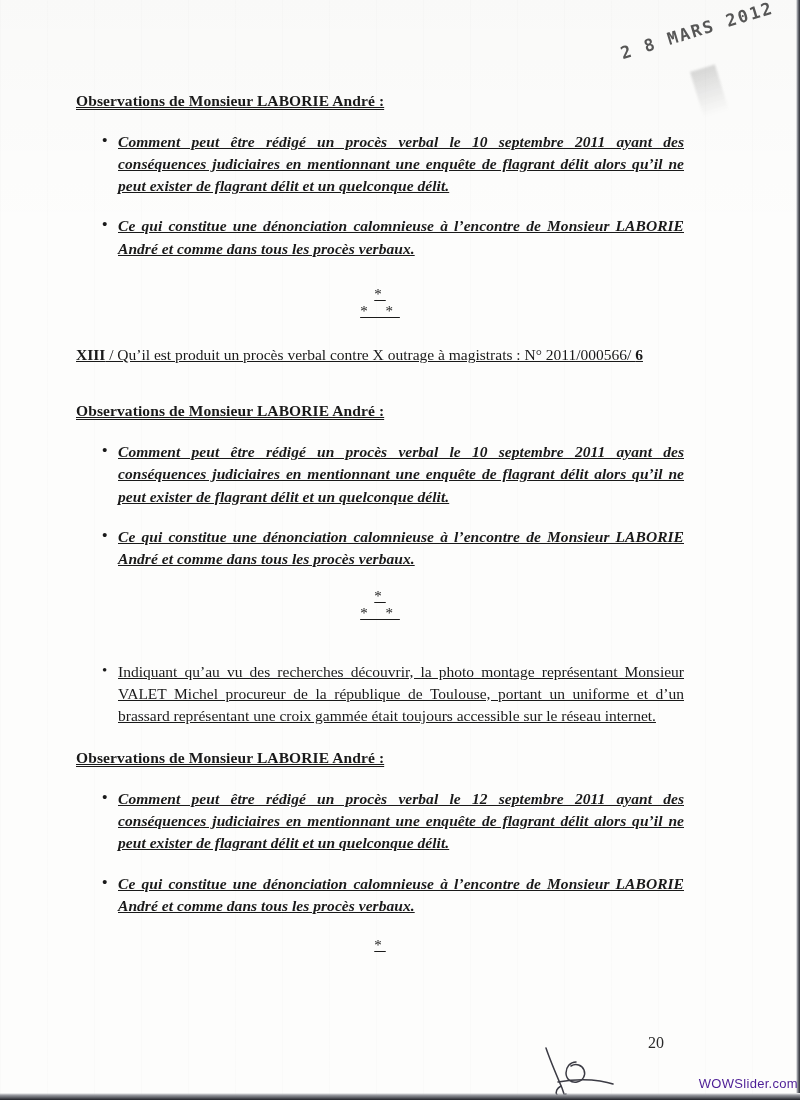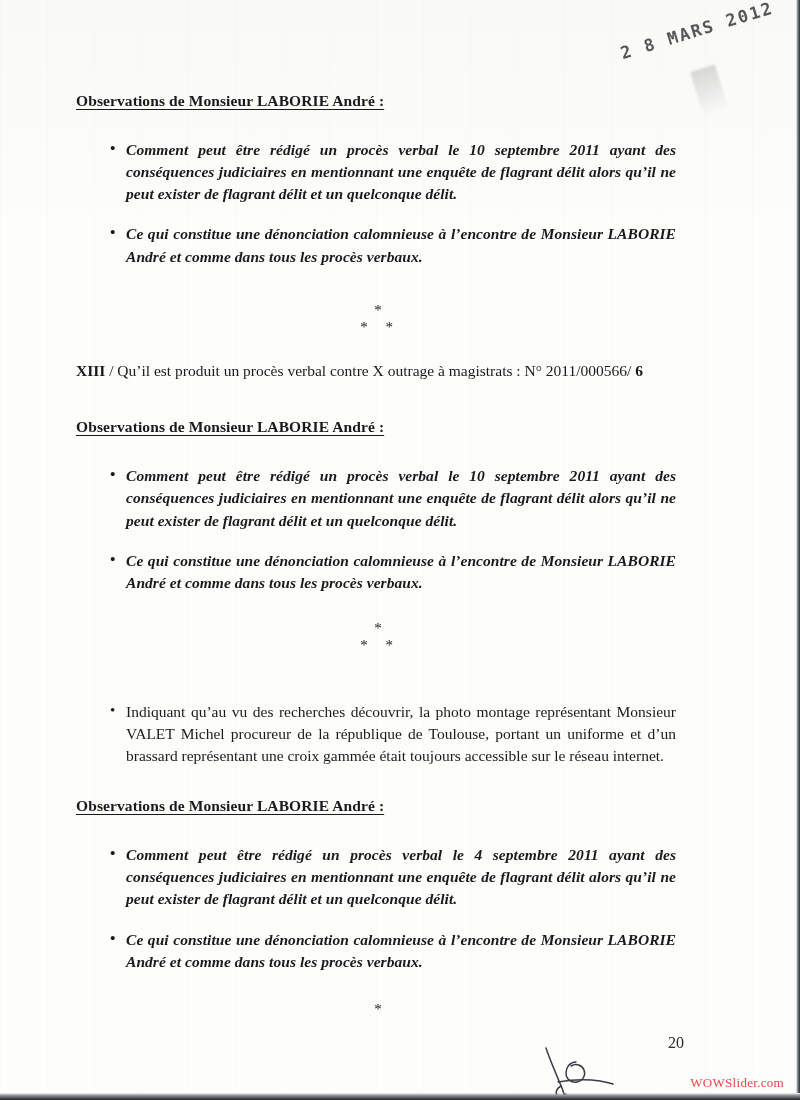--- a/index.html
+++ b/index.html
@@ -49,20 +49,21 @@
     width: 800px;
     height: 7px;
     background: linear-gradient(180deg, rgba(255,255,255,0) 0%, #9a9ca2 30%, #1f2127 100%);
   }
 
   .content {
     position: absolute;
     left: 76px;
     top: 0;
     width: 608px;
+    text-decoration: underline;
   }
 
   .heading {
     font-weight: bold;
     font-size: 15.5px;
     text-decoration: underline;
     text-underline-offset: 3px;
     letter-spacing: 0.1px;
     white-space: nowrap;
   }
@@ -70,21 +71,21 @@
   .numbered {
     font-size: 15.5px;
     line-height: 1.42;
     text-align: left;
   }
   .numbered .roman { font-weight: bold; margin-top: 25px; }
   .numbered .refnum { font-weight: bold; }
 
   ul.bullets {
     list-style: none;
-    margin: 8px;
+    margin: 0;
     padding: 0;
   }
   ul.bullets li {
     position: relative;
     padding-left: 42px;
     font-size: 15.5px;
     line-height: 1.43;
     text-align: justify;
   }
   ul.bullets li::before {
@@ -137,42 +138,42 @@
     height: 48px;
     transform: rotate(-17deg);
     transform-origin: left top;
     background: linear-gradient(180deg, rgba(90,90,90,0.22), rgba(90,90,90,0));
     filter: blur(1.2px);
     pointer-events: none;
   }
 
   .page-number {
     position: absolute;
-    left: 668px;
+    left: 648px;
     top: 1034px;
     font-size: 16px;
     color: #2a2a2a;
   }
 
   .signature {
     position: absolute;
     left: 540px;
     top: 1046px;
     width: 110px;
     height: 52px;
   }
 
   .watermark {
     position: absolute;
-    right: 16px;
+    right: 2px;
     bottom: 9px;
-    font-family: Liberation Serif, serif;
+    font-family: Liberation Sans, sans-serif;
     font-size: 13px;
     letter-spacing: 0.3px;
-    color: #ef4444;
+    color: #4c1d95;
     white-space: nowrap;
   }
 </style>
 </head>
 <body>
 
 <div class="page">
 
   <div class="scan-texture"></div>
 
@@ -223,21 +224,21 @@
     <div style="height:14px"></div>
     <ul class="bullets">
       <li class="plain">Indiquant qu’au vu des recherches découvrir, la photo montage représentant Monsieur VALET Michel procureur de la république de Toulouse, portant un uniforme et d’un brassard représentant une croix gammée était toujours accessible sur le réseau internet.</li>
     </ul>
 
     <div style="height:22px"></div>
     <div class="heading">Observations de Monsieur LABORIE André :</div>
 
     <div style="height:21px"></div>
     <ul class="bullets">
-      <li class="italic">Comment peut  être rédigé un procès verbal le 4 septembre 2011 ayant des conséquences  judiciaires en  mentionnant une enquête de flagrant délit alors qu’il ne peut exister de flagrant délit et un quelconque délit.</li>
+      <li class="italic">Comment peut  être rédigé un procès verbal le 12 septembre 2011 ayant des conséquences  judiciaires en  mentionnant une enquête de flagrant délit alors qu’il ne peut exister de flagrant délit et un quelconque délit.</li>
       <li class="italic" style="margin-top:18px">Ce qui constitue une dénonciation calomnieuse à l’encontre de Monsieur LABORIE André et comme dans tous les procès verbaux.</li>
     </ul>
 
     <div style="height:20px"></div>
     <div class="stars">
       <div class="row1">*</div>
     </div>
 
   </div>
 

